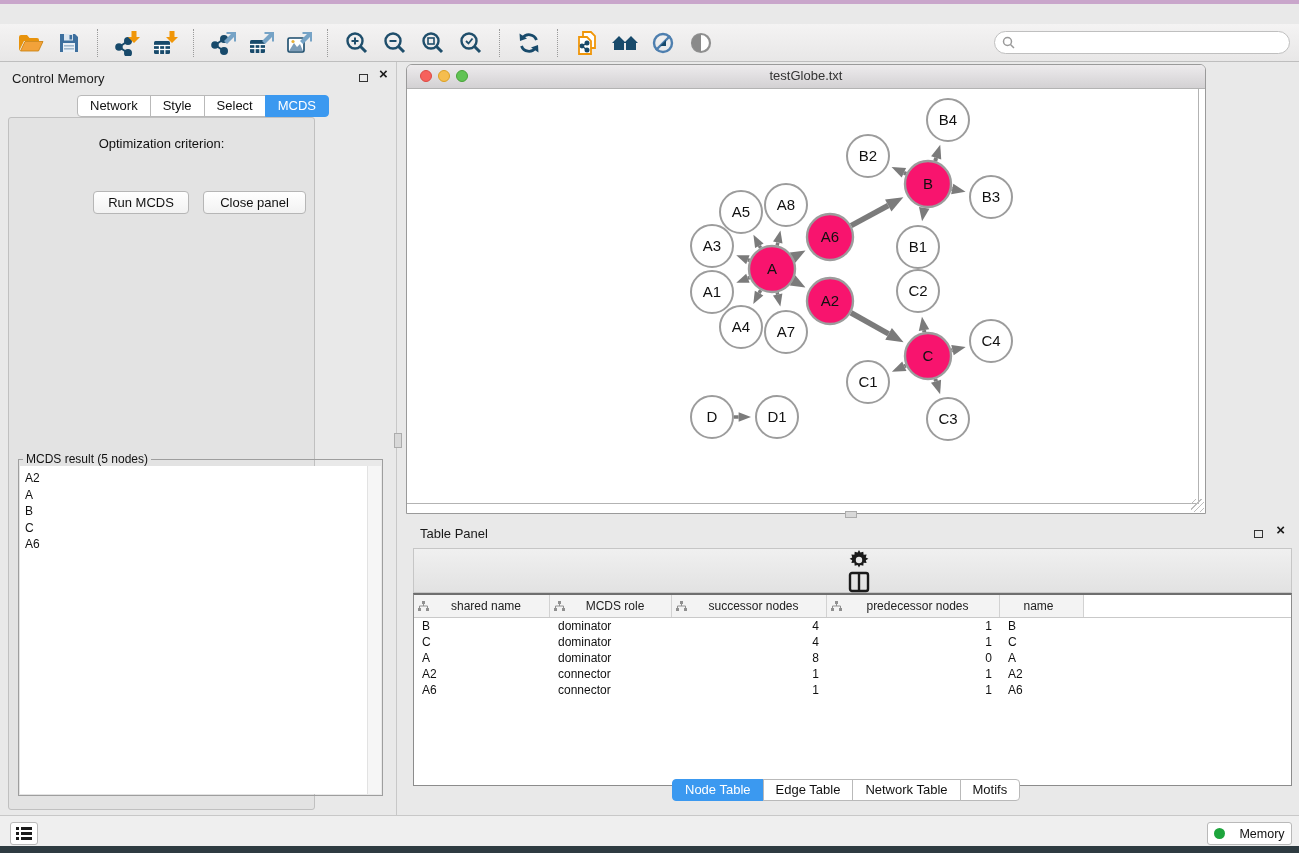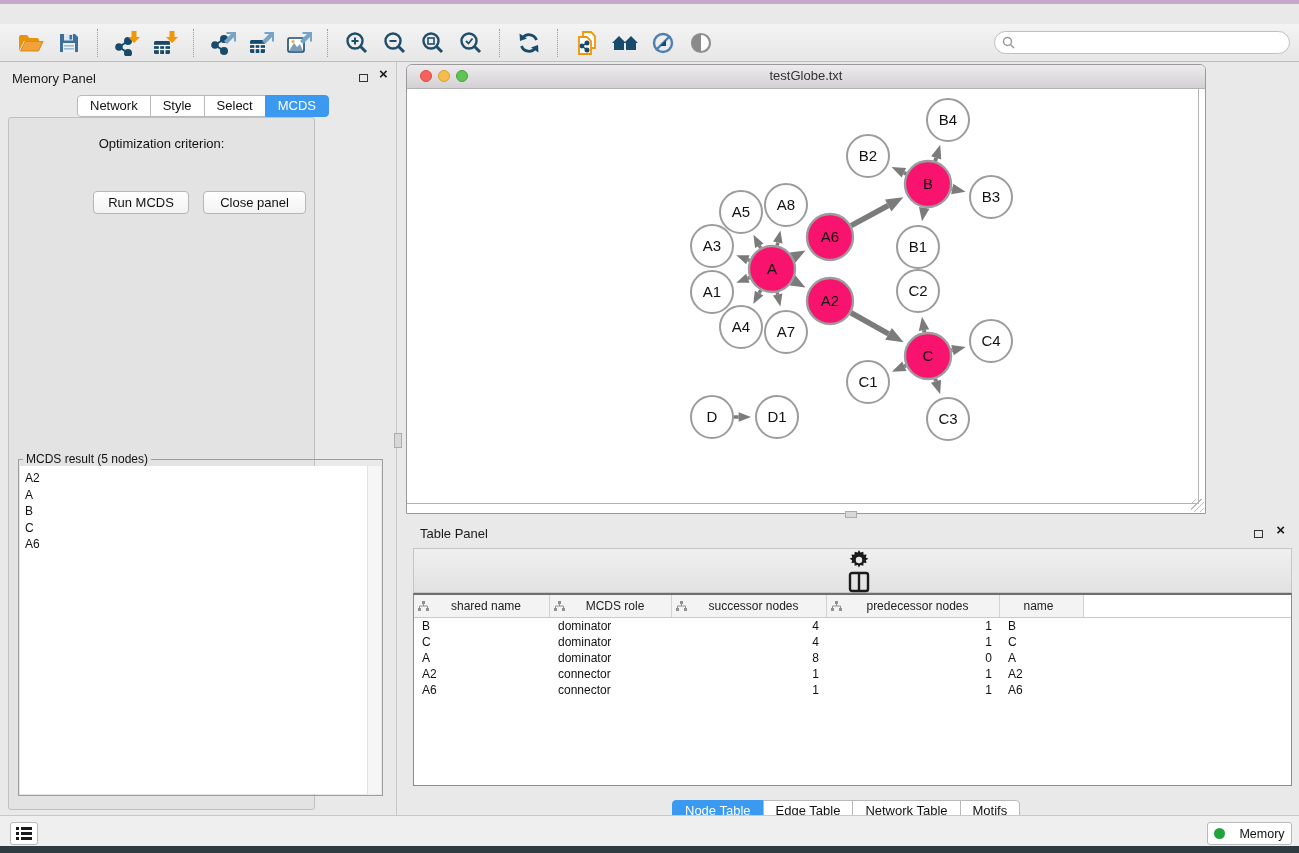--- a/index.html
+++ b/index.html
@@ -81,21 +81,21 @@
   #fx-label{font-family:"DejaVu Serif",serif;font-style:italic;font-size:17px;color:#A3A3A3;margin-left:4px;}
   #tp-table{position:absolute;left:7px;top:73px;width:879px;height:193px;background:#fff;border:1px solid #8C8C8C;
             border-top:2px solid #6E6E6E;box-sizing:border-box;overflow:hidden;}
   #tp-thead{display:flex;height:22px;border-bottom:1px solid #C9C9C9;}
   .th{position:relative;display:flex;align-items:center;background:#F3F3F3;border-right:1px solid #D2D2D2;
       box-sizing:border-box;font-size:12px;color:#222;}
   .th .th-label{flex:1;text-align:center;padding-right:6px;}
   .th .tree-ic{margin-left:4px;}
   .tr{display:flex;height:16px;}
   .td{box-sizing:border-box;font-size:12px;color:#111;line-height:16px;padding:0 8px;white-space:nowrap;overflow:hidden;}
-  #tp-tabs{position:absolute;left:266px;top:280px;}
+  #tp-tabs{position:absolute;left:266px;top:259px;}
   
   #footer{left:0;top:815px;width:1299px;height:31px;background:#EFEFEF;border-top:1px solid #C8C8C8;box-sizing:border-box;}
   #list-btn{position:absolute;left:10px;top:6px;width:28px;height:23px;background:#fff;border:1px solid #B9B9B9;border-radius:3px;
             display:flex;align-items:center;justify-content:center;box-sizing:border-box;}
   #memory-btn{position:absolute;right:7px;top:6px;width:85px;height:23px;background:#fff;border:1px solid #B9B9B9;border-radius:3px;
             display:flex;align-items:center;justify-content:center;gap:14px;font-size:12.5px;color:#111;box-sizing:border-box;}
   #memory-dot{width:11px;height:11px;border-radius:50%;background:#1DA53C;}
 </style>
 </head>
 <body>
@@ -255,21 +255,21 @@
     <span id="searchbox">
       <svg width="13" height="13" viewBox="0 0 13 13">
           <circle cx="5.5" cy="5.5" r="4" fill="none" stroke="#9A9A9A" stroke-width="1.5"></circle>
           <line x1="8.5" y1="8.5" x2="12" y2="12" stroke="#9A9A9A" stroke-width="1.5"></line>
         </svg>
       <input type="text" value="" style="">
     </span>
   </div>
 
   <div class="abs" id="control-panel">
-    <span class="panel-title">Memory Panel</span>
+    <span class="panel-title">Control Memory</span>
     <span class="float-btn" id="cp-float"></span>
     <span class="close-btn" id="cp-close">×</span>
     <div class="seg" id="cp-tabs">
         <span class="seg-tab">Network</span>
         <span class="seg-tab">Style</span>
         <span class="seg-tab">Select</span>
         <span class="seg-tab active">MCDS</span>
       </div>
     <div id="cp-content">
       <div id="opt-label">Optimization criterion:</div>

